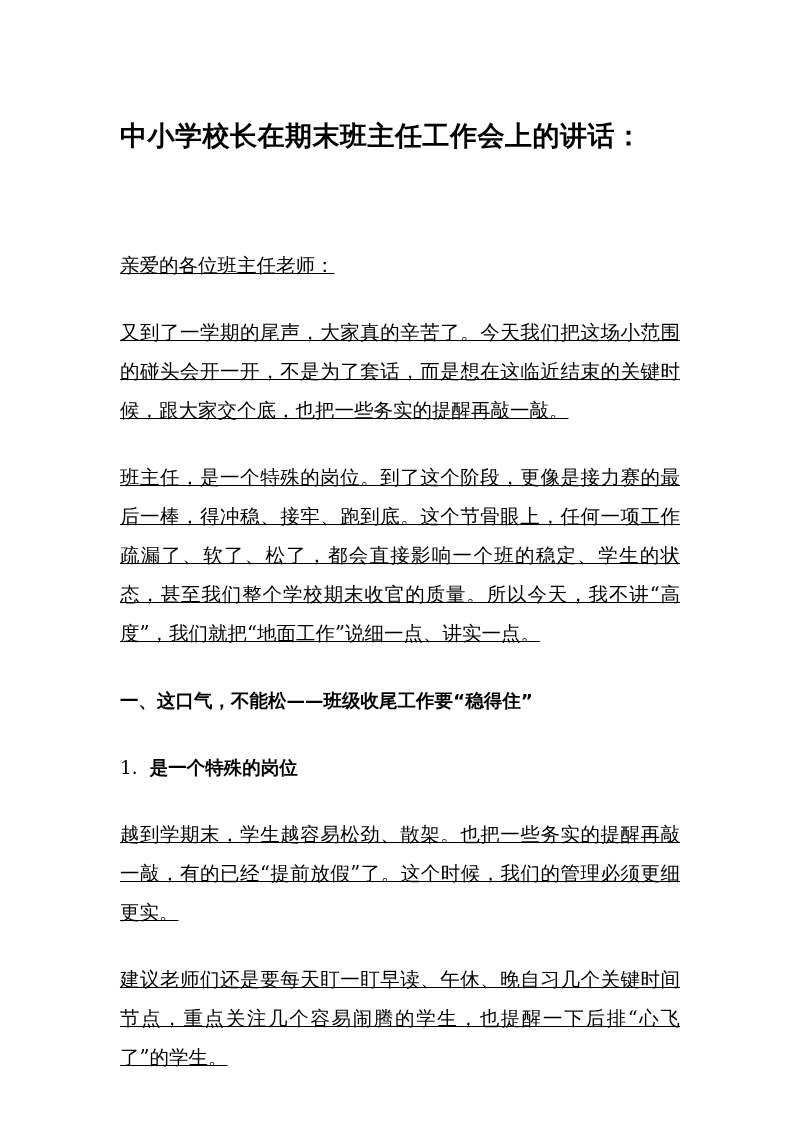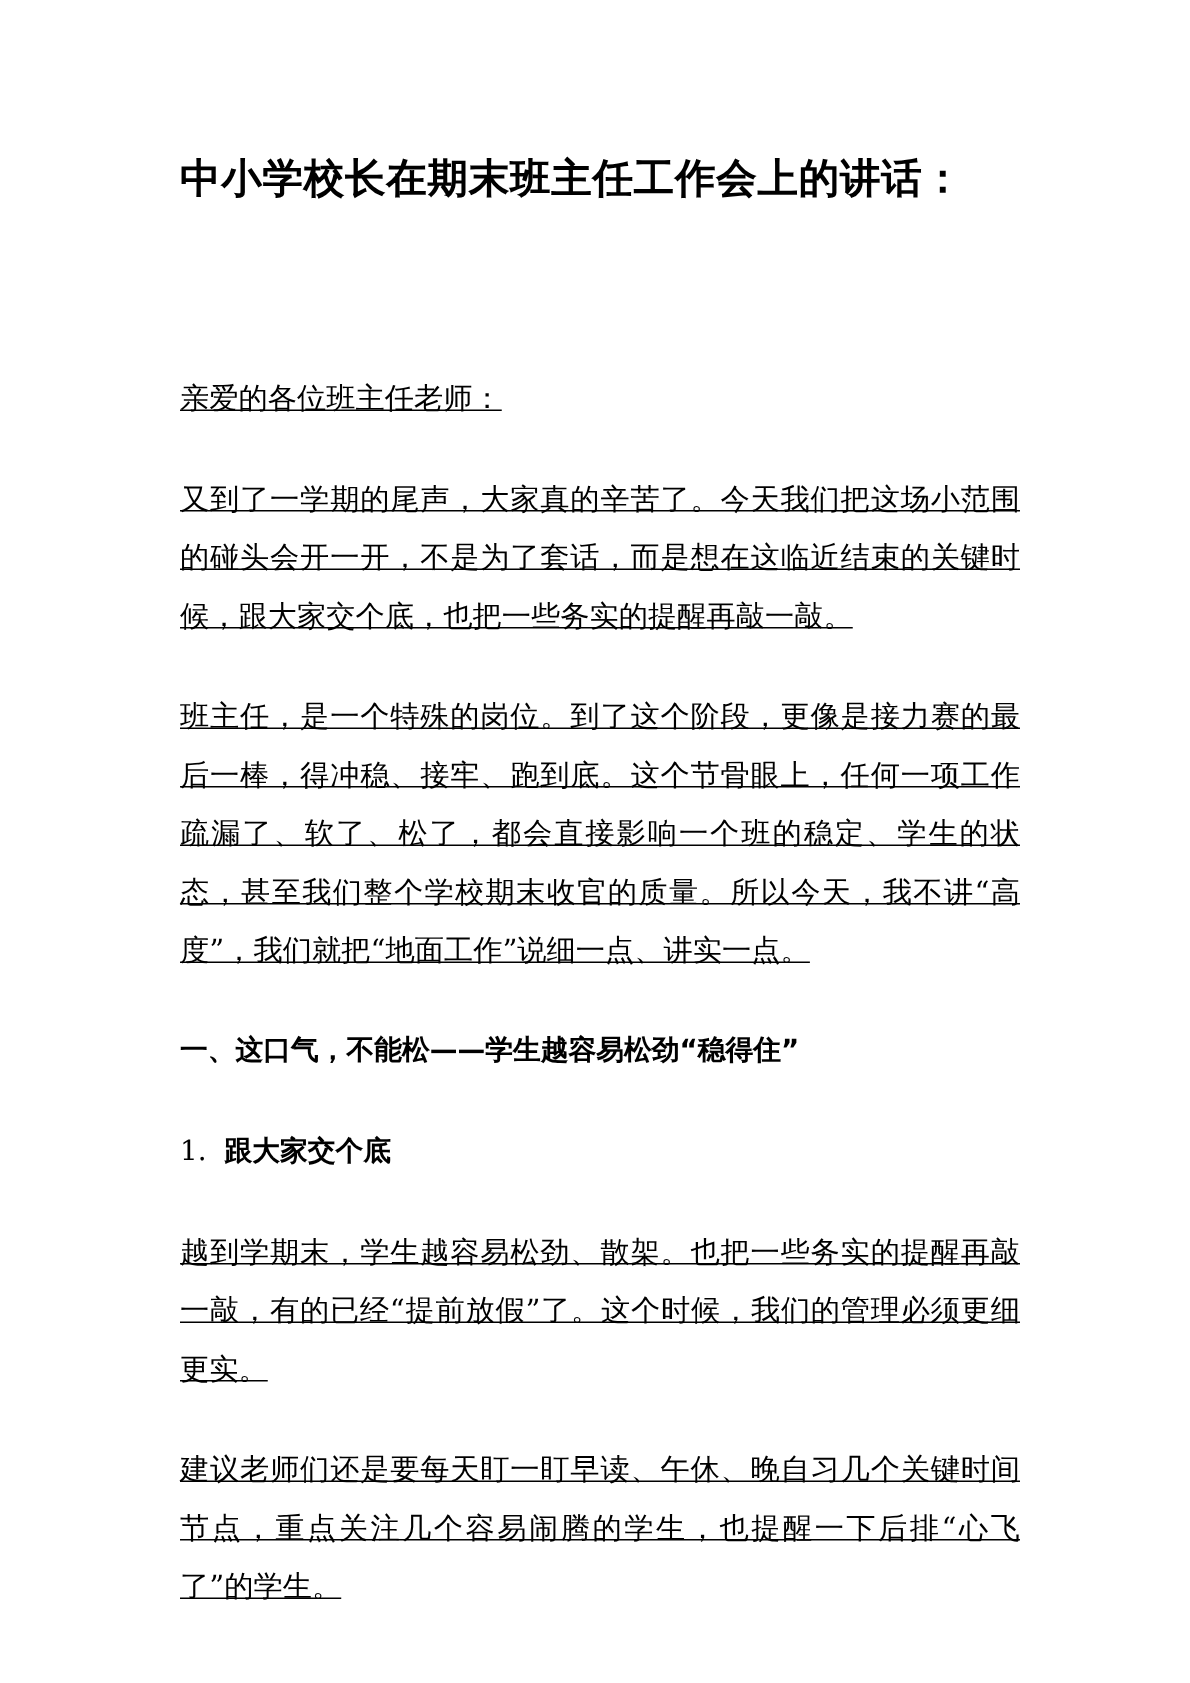--- a/index.html
+++ b/index.html
@@ -16,21 +16,21 @@
     }
     .page {
       position: absolute;
       left: 120px;
       top: 0;
       width: 560px;
     }
     .title {
       position: absolute;
       left: 0;
-      top: 98px;
+      top: 114px;
       width: 580px;
       font-family: "DejaVu Sans", "Liberation Sans", sans-serif;
       font-weight: bold;
       font-size: 27px;
       line-height: 44px;
       letter-spacing: 0.5px;
       margin: 0;
       white-space: nowrap;
     }
     .title span { display: block; }
@@ -65,22 +65,22 @@
 <div class="page">
   <h1 class="title">
     <span>中小学校长在期末班主任工作会上的讲话：</span>
   </h1>
 
   <div class="body">
     <p class="p">亲爱的各位班主任老师：</p>
     <p class="p">又到了一学期的尾声，大家真的辛苦了。今天我们把这场小范围的碰头会开一开，不是为了套话，而是想在这临近结束的关键时候，跟大家交个底，也把一些务实的提醒再敲一敲。</p>
     <p class="p">班主任，是一个特殊的岗位。到了这个阶段，更像是接力赛的最后一棒，得冲稳、接牢、跑到底。这个节骨眼上，任何一项工作疏漏了、软了、松了，都会直接影响一个班的稳定、学生的状态，甚至我们整个学校期末收官的质量。所以今天，我不讲“高度”，我们就把“地面工作”说细一点、讲实一点。</p>
 
-    <p class="h">一、这口气，不能松——学生越容易松劲“稳得住”</p>
+    <p class="h">一、这口气，不能松——班级收尾工作要“稳得住”</p>
 
     <p class="h">
-      <span class="num">1.</span><span>跟大家交个底</span>
+      <span class="num">1.</span><span>是一个特殊的岗位</span>
     </p>
 
     <p class="p">越到学期末，学生越容易松劲、散架。也把一些务实的提醒再敲一敲，有的已经“提前放假”了。这个时候，我们的管理必须更细更实。</p>
     <p class="p">建议老师们还是要每天盯一盯早读、午休、晚自习几个关键时间节点，重点关注几个容易闹腾的学生，也提醒一下后排“心飞了”的学生。</p>
   </div>
 </div>
 
 </body></html>

